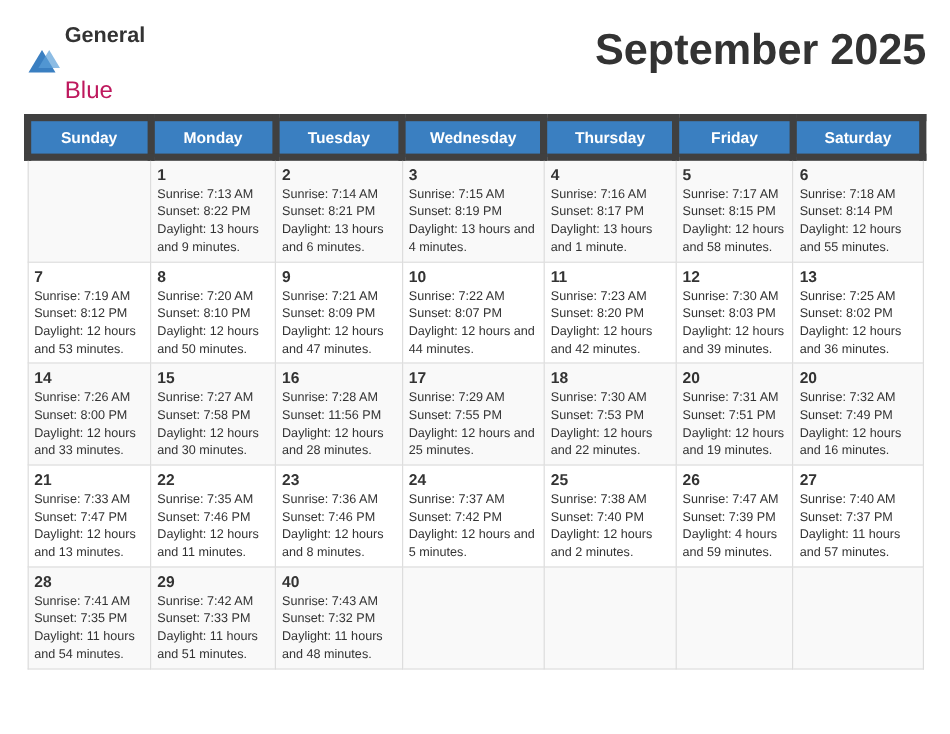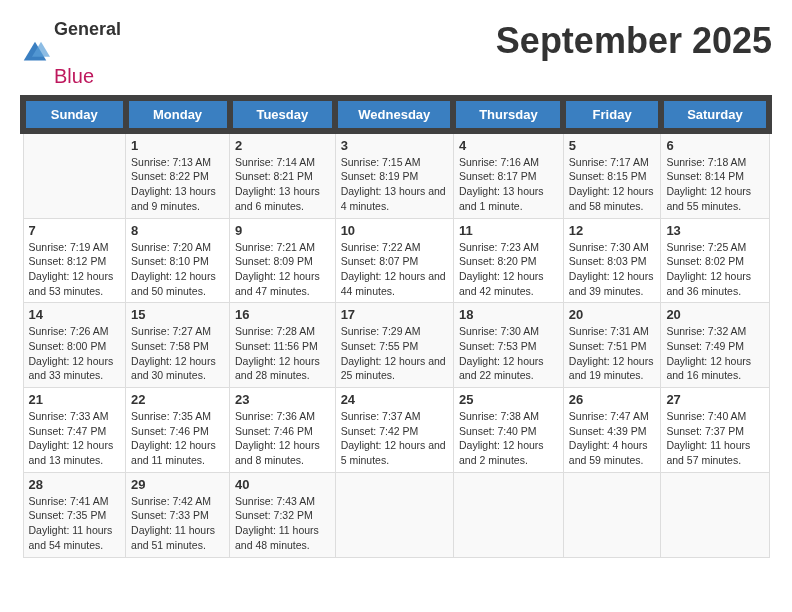--- a/index.html
+++ b/index.html
@@ -328,21 +328,21 @@
         <div class="day-info">
           <span>Sunrise: 7:38 AM</span><br>
           <span>Sunset: 7:40 PM</span><br>
           <span>Daylight: 12 hours and 2 minutes.</span>
         </div>
         </td>
         <td>
           <span class="day-num">26</span>
         <div class="day-info">
           <span>Sunrise: 7:47 AM</span><br>
-          <span>Sunset: 4:39 PM</span><br>
+          <span>Sunset: 7:39 PM</span><br>
           <span>Daylight: 4 hours and 59 minutes.</span>
         </div>
         </td>
         <td>
           <span class="day-num">27</span>
         <div class="day-info">
           <span>Sunrise: 7:40 AM</span><br>
           <span>Sunset: 7:37 PM</span><br>
           <span>Daylight: 11 hours and 57 minutes.</span>
         </div>

